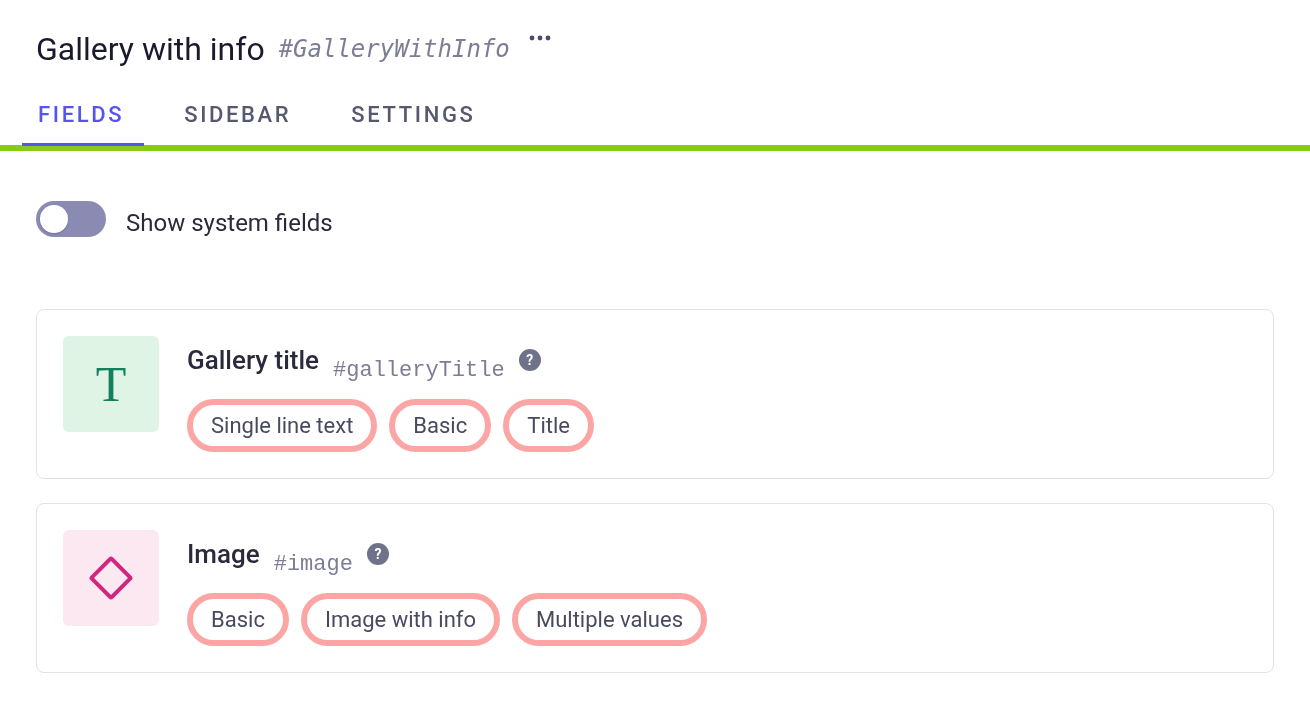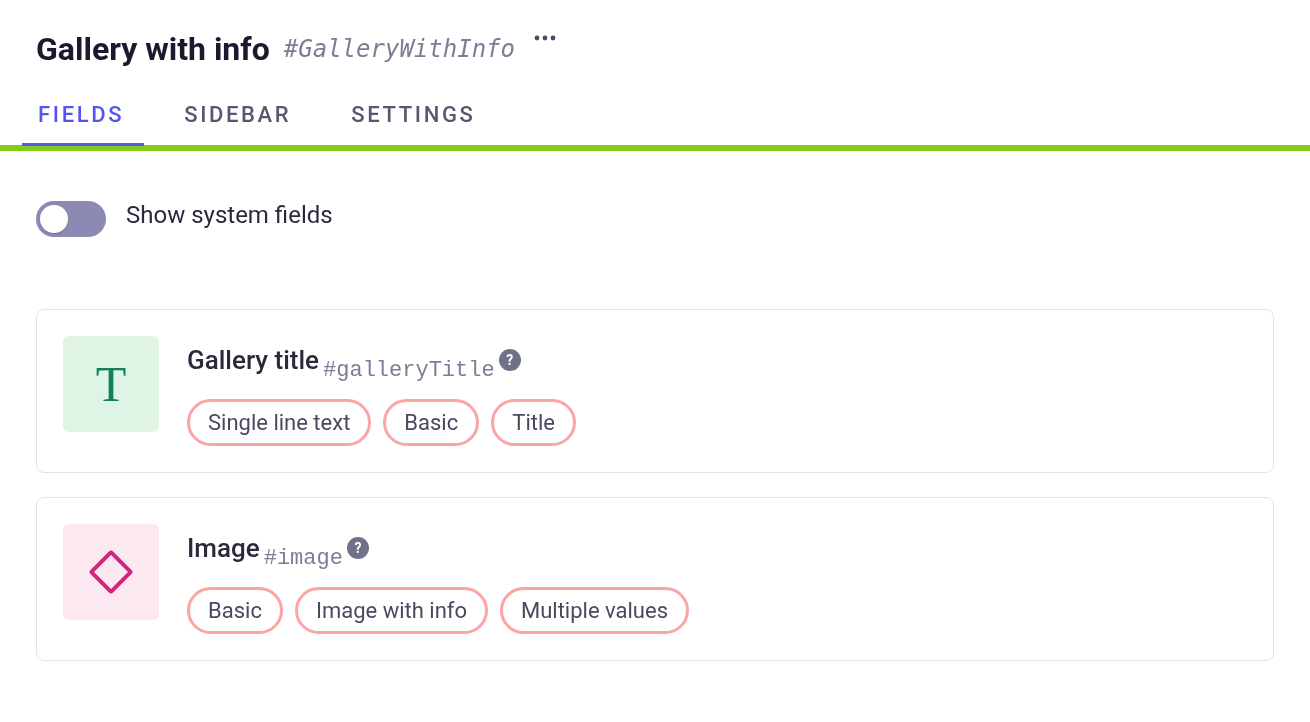--- a/index.html
+++ b/index.html
@@ -19,21 +19,21 @@
     padding: 30px 36px 0 36px;
   }
   .title-row {
     display: flex;
     align-items: center;
     gap: 14px;
     flex-wrap: wrap;
   }
   .page-title {
     font-size: 32px;
-    font-weight: 700;
+    font-weight: 400;
     color: #1a1a2e;
     margin: 0;
   }
   .page-id {
     font-family: ui-monospace, SFMono-Regular, Menlo, Consolas, monospace;
     font-size: 24px;
     color: #7b7e94;
     font-style: italic;
   }
   .more-btn {
@@ -84,21 +84,21 @@
     height: 3px;
     background: #5654f0;
   }
 
   .content {
     padding: 50px 36px 40px 36px;
   }
 
   .toggle-row {
     display: flex;
-    align-items: flex-start;
+    align-items: flex-end;
     gap: 20px;
     margin-bottom: 72px;
   }
   .toggle {
     width: 70px;
     height: 36px;
     border-radius: 18px;
     background: #8a8ab3;
     position: relative;
     cursor: pointer;
@@ -152,21 +152,21 @@
     background: #fce8f1;
   }
   .field-body {
     display: flex;
     flex-direction: column;
     gap: 16px;
   }
   .field-header {
     display: flex;
     align-items: center;
-    gap: 4px;
+    gap: 14px;
     flex-wrap: wrap;
   }
   .field-name {
     font-size: 26px;
     font-weight: 500;
     color: #2a2a3c;
   }
   .field-id {
     font-family: Liberation Mono, monospace;
     font-size: 22px;
@@ -185,21 +185,21 @@
     align-items: center;
     justify-content: center;
     cursor: default;
   }
   .tags {
     display: flex;
     gap: 12px;
     flex-wrap: wrap;
   }
   .tag {
-    border: 3px solid #fca5a5;
+    border: 6px solid #fca5a5;
     border-radius: 999px;
     padding: 8px 18px;
     font-size: 22px;
     color: #484a5f;
     background: #fff;
   }
 
   
   .diamond {
     width: 32px;

